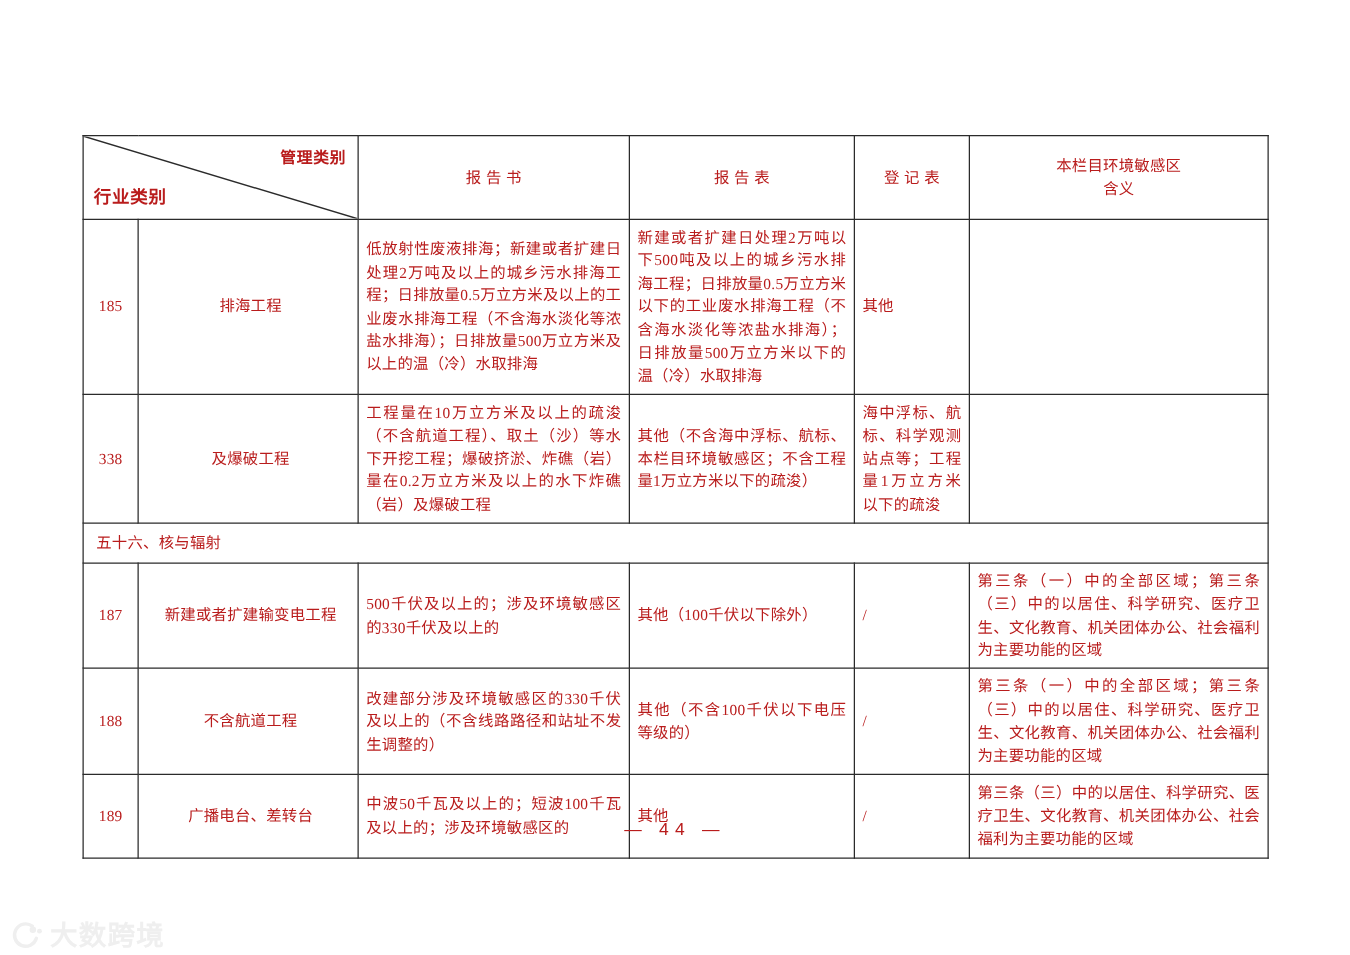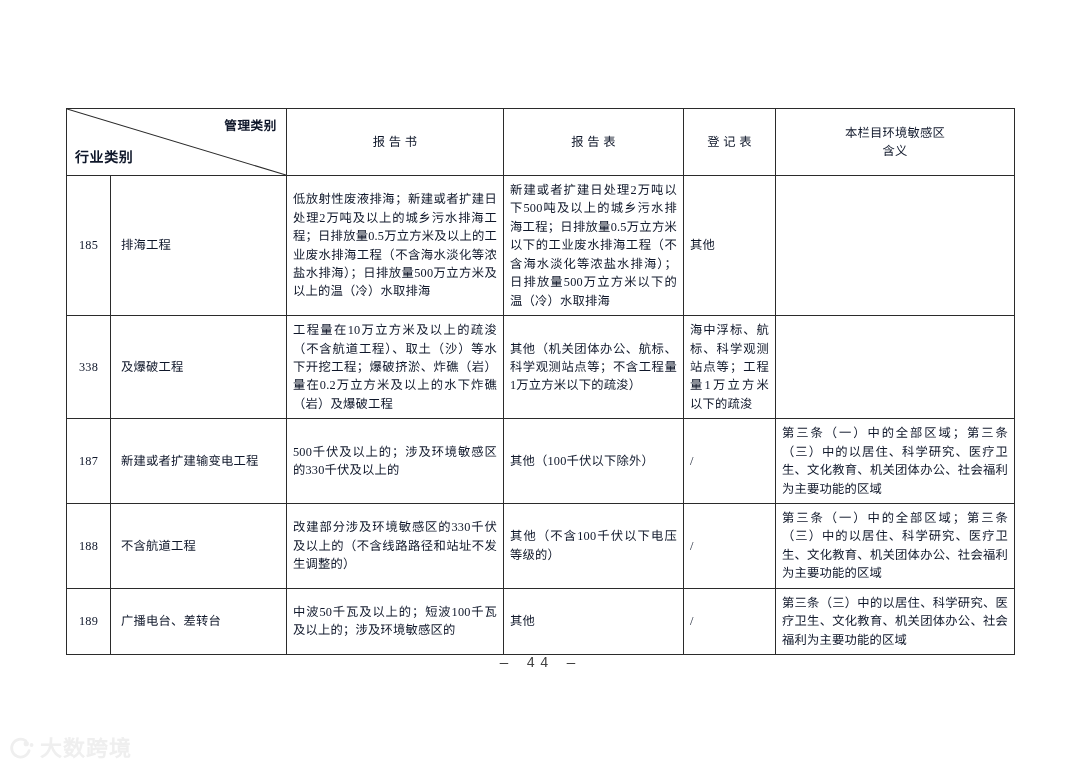--- a/index.html
+++ b/index.html
@@ -34,21 +34,21 @@
     border-collapse: collapse;
     table-layout: fixed;
   }
   #doc-table td, #doc-table th {
     border: 1px solid #2b2b2b;
     vertical-align: middle;
     padding: 5px 6px;
     font-weight: normal;
     font-size: 12.3px;
     line-height: 1.5;
-    color: #0f172a;
+    color: #b91c1c;
     letter-spacing: 0.2px;
   }
 
   
   col.c-num   { width: 44px; }
   col.c-ind   { width: 176px; }
   col.c-book  { width: 217px; }
   col.c-form  { width: 180px; }
   col.c-reg   { width: 92px; }
   col.c-sens  { width: 239px; }
@@ -95,21 +95,21 @@
   }
   .hdr-center.two-line { letter-spacing: 0.6px; }
 
   
   .cell-num {
     text-align: center;
     font-family: "Liberation Serif", "DejaVu Serif", serif;
     font-size: 12.5px;
   }
   .cell-ind {
-    text-align: left;
+    text-align: center;
     padding-left: 10px !important;
   }
   .cell-text {
     text-align: justify;
     text-justify: inter-ideograph;
   }
   .cell-top {
     vertical-align: middle;
   }
 
@@ -122,23 +122,23 @@
     letter-spacing: 0.5px;
   }
 
   
   #page-footer {
     position: absolute;
     left: 0;
     top: 655px;
     width: 1080px;
     text-align: center;
-    font-family: Liberation Mono, monospace;
+    font-family: Liberation Sans, sans-serif;
     font-size: 14px;
-    color: #404040;
+    color: #b91c1c;
     letter-spacing: 5px;
   }
 
   
   #watermark {
     position: absolute;
     left: 8px;
     bottom: 2px;
     display: flex;
     align-items: center;
@@ -200,25 +200,28 @@
         <td class="cell-text cell-top">低放射性废液排海；新建或者扩建日处理2万吨及以上的城乡污水排海工程；日排放量0.5万立方米及以上的工业废水排海工程（不含海水淡化等浓盐水排海）；日排放量500万立方米及以上的温（冷）水取排海</td>
         <td class="cell-text cell-top">新建或者扩建日处理2万吨以下500吨及以上的城乡污水排海工程；日排放量0.5万立方米以下的工业废水排海工程（不含海水淡化等浓盐水排海）；日排放量500万立方米以下的温（冷）水取排海</td>
         <td class="cell-text">其他</td>
         <td class="cell-text"></td>
       </tr>
 
       <tr>
         <td class="cell-num">338</td>
         <td class="cell-ind">及爆破工程</td>
         <td class="cell-text cell-top">工程量在10万立方米及以上的疏浚（不含航道工程）、取土（沙）等水下开挖工程；爆破挤淤、炸礁（岩）量在0.2万立方米及以上的水下炸礁（岩）及爆破工程</td>
-        <td class="cell-text cell-top">其他（机关团体办公、航标、科学观测站点等；不含工程量1万立方米以下的疏浚）</td>
+        <td class="cell-text cell-top">其他（不含海中浮标、航标、本栏目环境敏感区；不含工程量1万立方米以下的疏浚）</td>
         <td class="cell-text cell-top">海中浮标、航标、科学观测站点等；工程量1万立方米以下的疏浚</td>
         <td class="cell-text"></td>
       </tr>
 
+      <tr class="section-row">
+        <td colspan="6">五十六、核与辐射</td>
+      </tr>
 
       <tr>
         <td class="cell-num">187</td>
         <td class="cell-ind">新建或者扩建输变电工程</td>
         <td class="cell-text cell-top">500千伏及以上的；涉及环境敏感区的330千伏及以上的</td>
         <td class="cell-text cell-top">其他（100千伏以下除外）</td>
         <td class="cell-text">/</td>
         <td class="cell-text cell-top">第三条（一）中的全部区域；第三条（三）中的以居住、科学研究、医疗卫生、文化教育、机关团体办公、社会福利为主要功能的区域</td>
       </tr>
 

